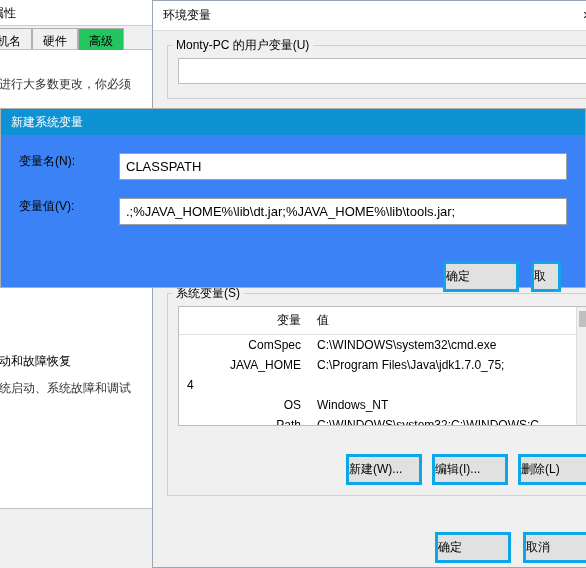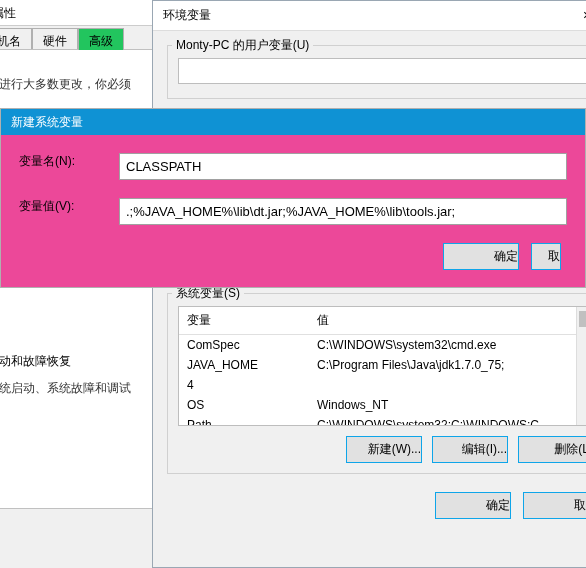--- a/index.html
+++ b/index.html
@@ -107,21 +107,21 @@
 }
 .var-table .th {
   display: flex;
   border-bottom: 1px solid #e0e0e0;
   background: #fff;
 }
 .var-table .th > div {
   padding: 5px 8px;
   font-size: 12px;
 }
-.col-name { width: 130px; }
+.col-name { width: 130px; text-align: right; }
 .col-val { flex: 1; }
 .var-table .row {
   display: flex;
 }
 .var-table .row > div {
   padding: 3px 8px;
   font-size: 12px;
   white-space: nowrap;
   overflow: hidden;
 }
@@ -132,39 +132,40 @@
 }
 .scrollbar-y .thumb { background: #c0c0c0; position: absolute; left: 2px; right: 2px; top: 4px; height: 16px; }
 .btnrow {
   display: flex;
   justify-content: flex-end;
   gap: 10px;
   margin-top: 10px;
 }
 .btn {
   background: #e1e1e1;
-  border: 1px solid #0ea5e9;
+  border: 3px solid #0ea5e9;
   padding: 4px 0;
   min-width: 76px;
-  text-align: right;
+  text-align: left;
   font-size: 12px;
   cursor: pointer;
+  margin-top: 18px;
 }
 .bottom-btnrow {
   display: flex;
   justify-content: flex-end;
   gap: 12px;
   padding: 8px 12px 12px 0;
 }
 
 .newvar {
   position: absolute;
   left: 0; top: 108px;
   width: 586px; height: 180px;
-  background: #ec4899;
+  background: #3b82f6;
   border: 1px solid #b0b0b0;
   z-index: 10;
 }
 .newvar .nvtitle {
   background: #0f92d4;
   color: #fff;
   height: 26px;
   display: flex;
   align-items: center;
   padding-left: 10px;

